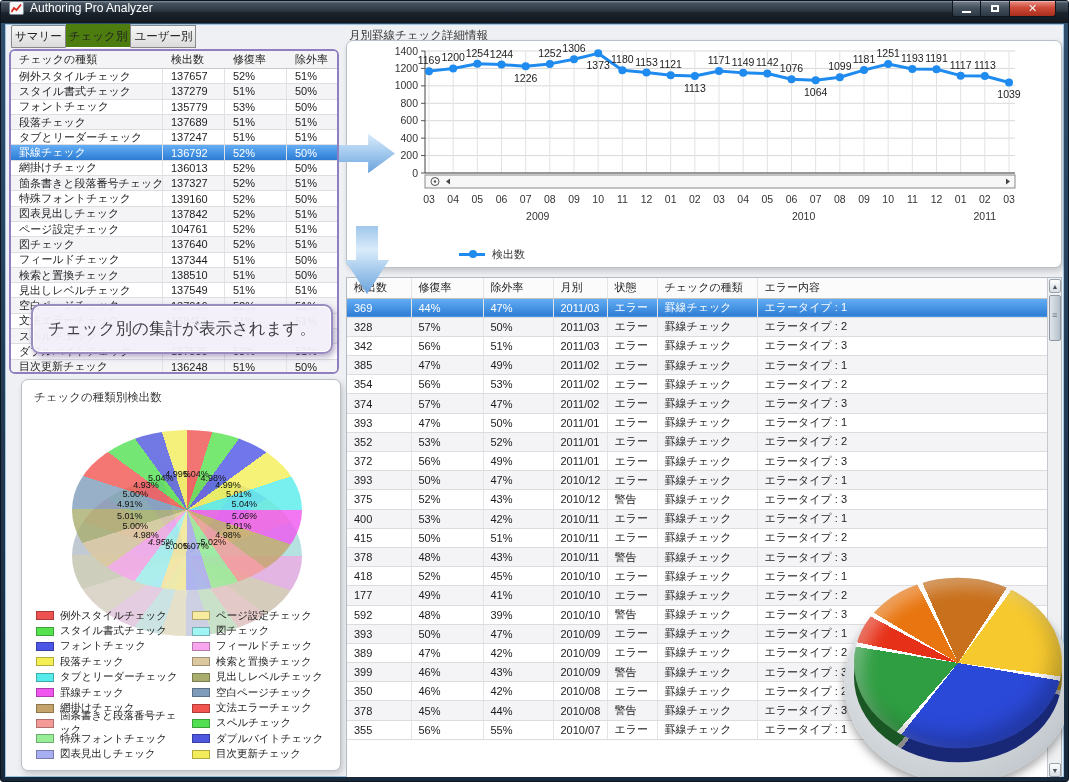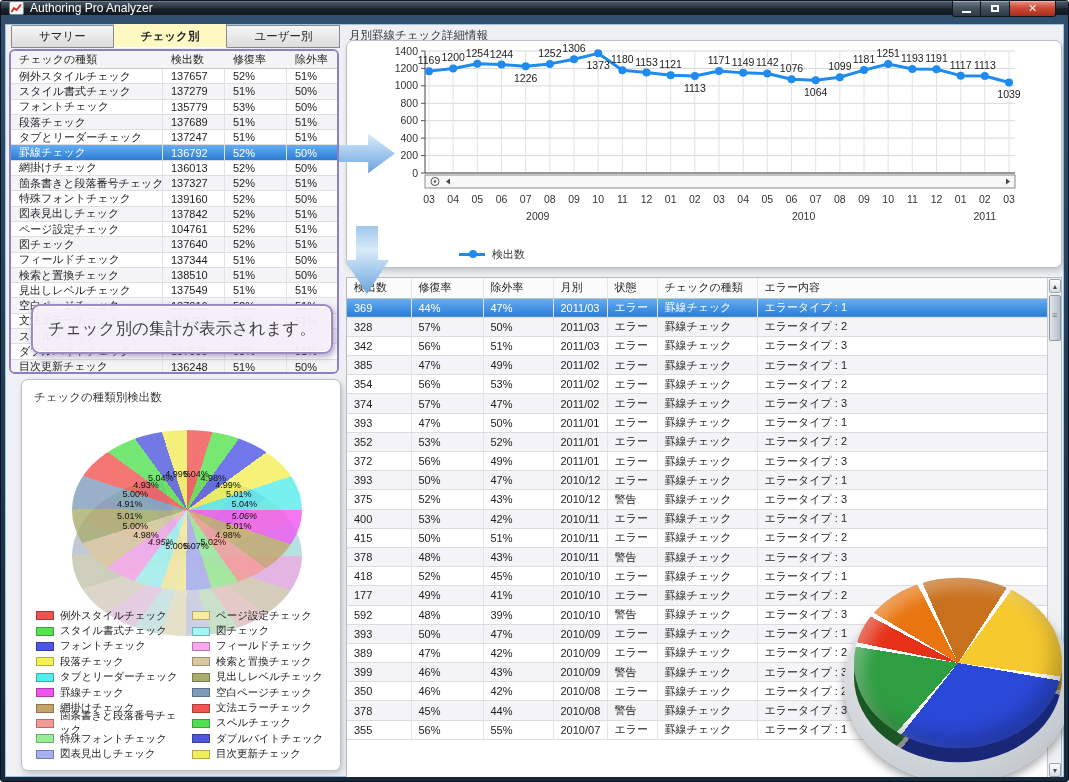--- a/index.html
+++ b/index.html
@@ -1,42 +1,42 @@
 <!DOCTYPE html>
 <html><head>
 <meta charset="utf-8">
 <style>
   html,body{margin:0;padding:0;background:#fff;font-family:"Liberation Sans","DejaVu Sans",sans-serif;}
   *{box-sizing:border-box;}
   .win{position:relative;width:1069px;height:782px;background:linear-gradient(180deg,#31506f,#16283a);
        border:1px solid #0c1420;border-radius:3px;overflow:hidden;}
   
-  .titlebar{position:absolute;left:0;top:0;right:0;height:14px;
+  .titlebar{position:absolute;left:0;top:0;right:0;height:22px;
     background:linear-gradient(180deg,#8493a0 0%,#46535f 10%,#2c3641 46%,#1a222b 54%,#121820 100%);
-    display:flex;align-items:center;color:#fff;font-size:12px;}
+    display:flex;align-items:flex-start;color:#fff;font-size:12px;}
   .app-icon{width:15px;height:14px;margin:0 6px 0 8px;background:#f4f6f8;border:1px solid #7d8894;border-radius:2px;
     display:flex;align-items:center;justify-content:center;}
   .win-controls{position:absolute;right:12px;top:0;display:flex;}
   .wc{height:16px;border:1px solid #10161d;border-top:none;display:flex;align-items:center;justify-content:center;
       color:#f2f4f6;font-size:9px;cursor:default;box-shadow:inset 0 1px 0 rgba(255,255,255,.35);}
   .wc-min,.wc-max{width:29px;background:linear-gradient(180deg,#74808d,#45515d 45%,#2c3844);}
   .wc-min{border-radius:0 0 0 3px;}
   .wc-max{border-left:none;}
   .wc-close{width:46px;background:linear-gradient(180deg,#e99287,#cf4a38 45%,#a92d1c);border-left:none;border-radius:0 0 3px 0;font-size:11px;font-weight:bold;}
   .wc-min i{display:block;width:9px;height:2px;background:#fff;margin-top:6px;}
   .wc-max i{display:block;width:8px;height:7px;border:2px solid #fff;}
   
   .client{position:absolute;left:4px;right:4px;top:23px;bottom:4px;background:#eef0f3;
           box-shadow:0 0 0 1px #9cc3e2 inset;overflow:hidden;}
   
   .tabstrip{position:absolute;left:6px;top:3px;display:flex;align-items:flex-end;height:21px;}
-  .tab{padding:3px 27px;font-size:11.5px;color:#222;background:linear-gradient(180deg,#f6f6f6,#dcdcdc);
+  .tab{padding:3px 3px;font-size:11.5px;color:#222;background:linear-gradient(180deg,#f6f6f6,#dcdcdc);
        border:1px solid #898989;border-left:none;cursor:default;}
   .tab:first-child{border-left:1px solid #898989;border-radius:2px 0 0 0;}
-  .tab.active{background:#fef9c3;padding-top:5px;border-bottom-color:#fff;font-weight:bold;}
+  .tab.active{background:#4d7c0f;padding-top:5px;border-bottom-color:#fff;}
   
   .ltable{position:absolute;left:4px;top:25px;width:330px;height:325px;background:#fff;
           border:2px solid #8f7fc0;border-radius:6px;overflow:hidden;font-size:11px;}
   .lt-row,.lt-header{display:grid;grid-template-columns:152px 62px 62px 1fr;align-items:center;}
   .lt-header{height:18px;background:#f4f4f6;border-bottom:1px solid #c9c9c9;color:#222;}
   .lt-header div{padding-left:8px;}
   .lt-row{height:15.3px;border-bottom:1px solid #dedee2;color:#1d1d1d;}
   .lt-row:nth-child(even){background:#f4f4f7;}
   .lt-row div{padding-left:8px;overflow:hidden;white-space:nowrap;border-right:1px solid #e2e2e6;height:100%;display:flex;align-items:center;}
   .lt-row div:last-child{border-right:none;}

